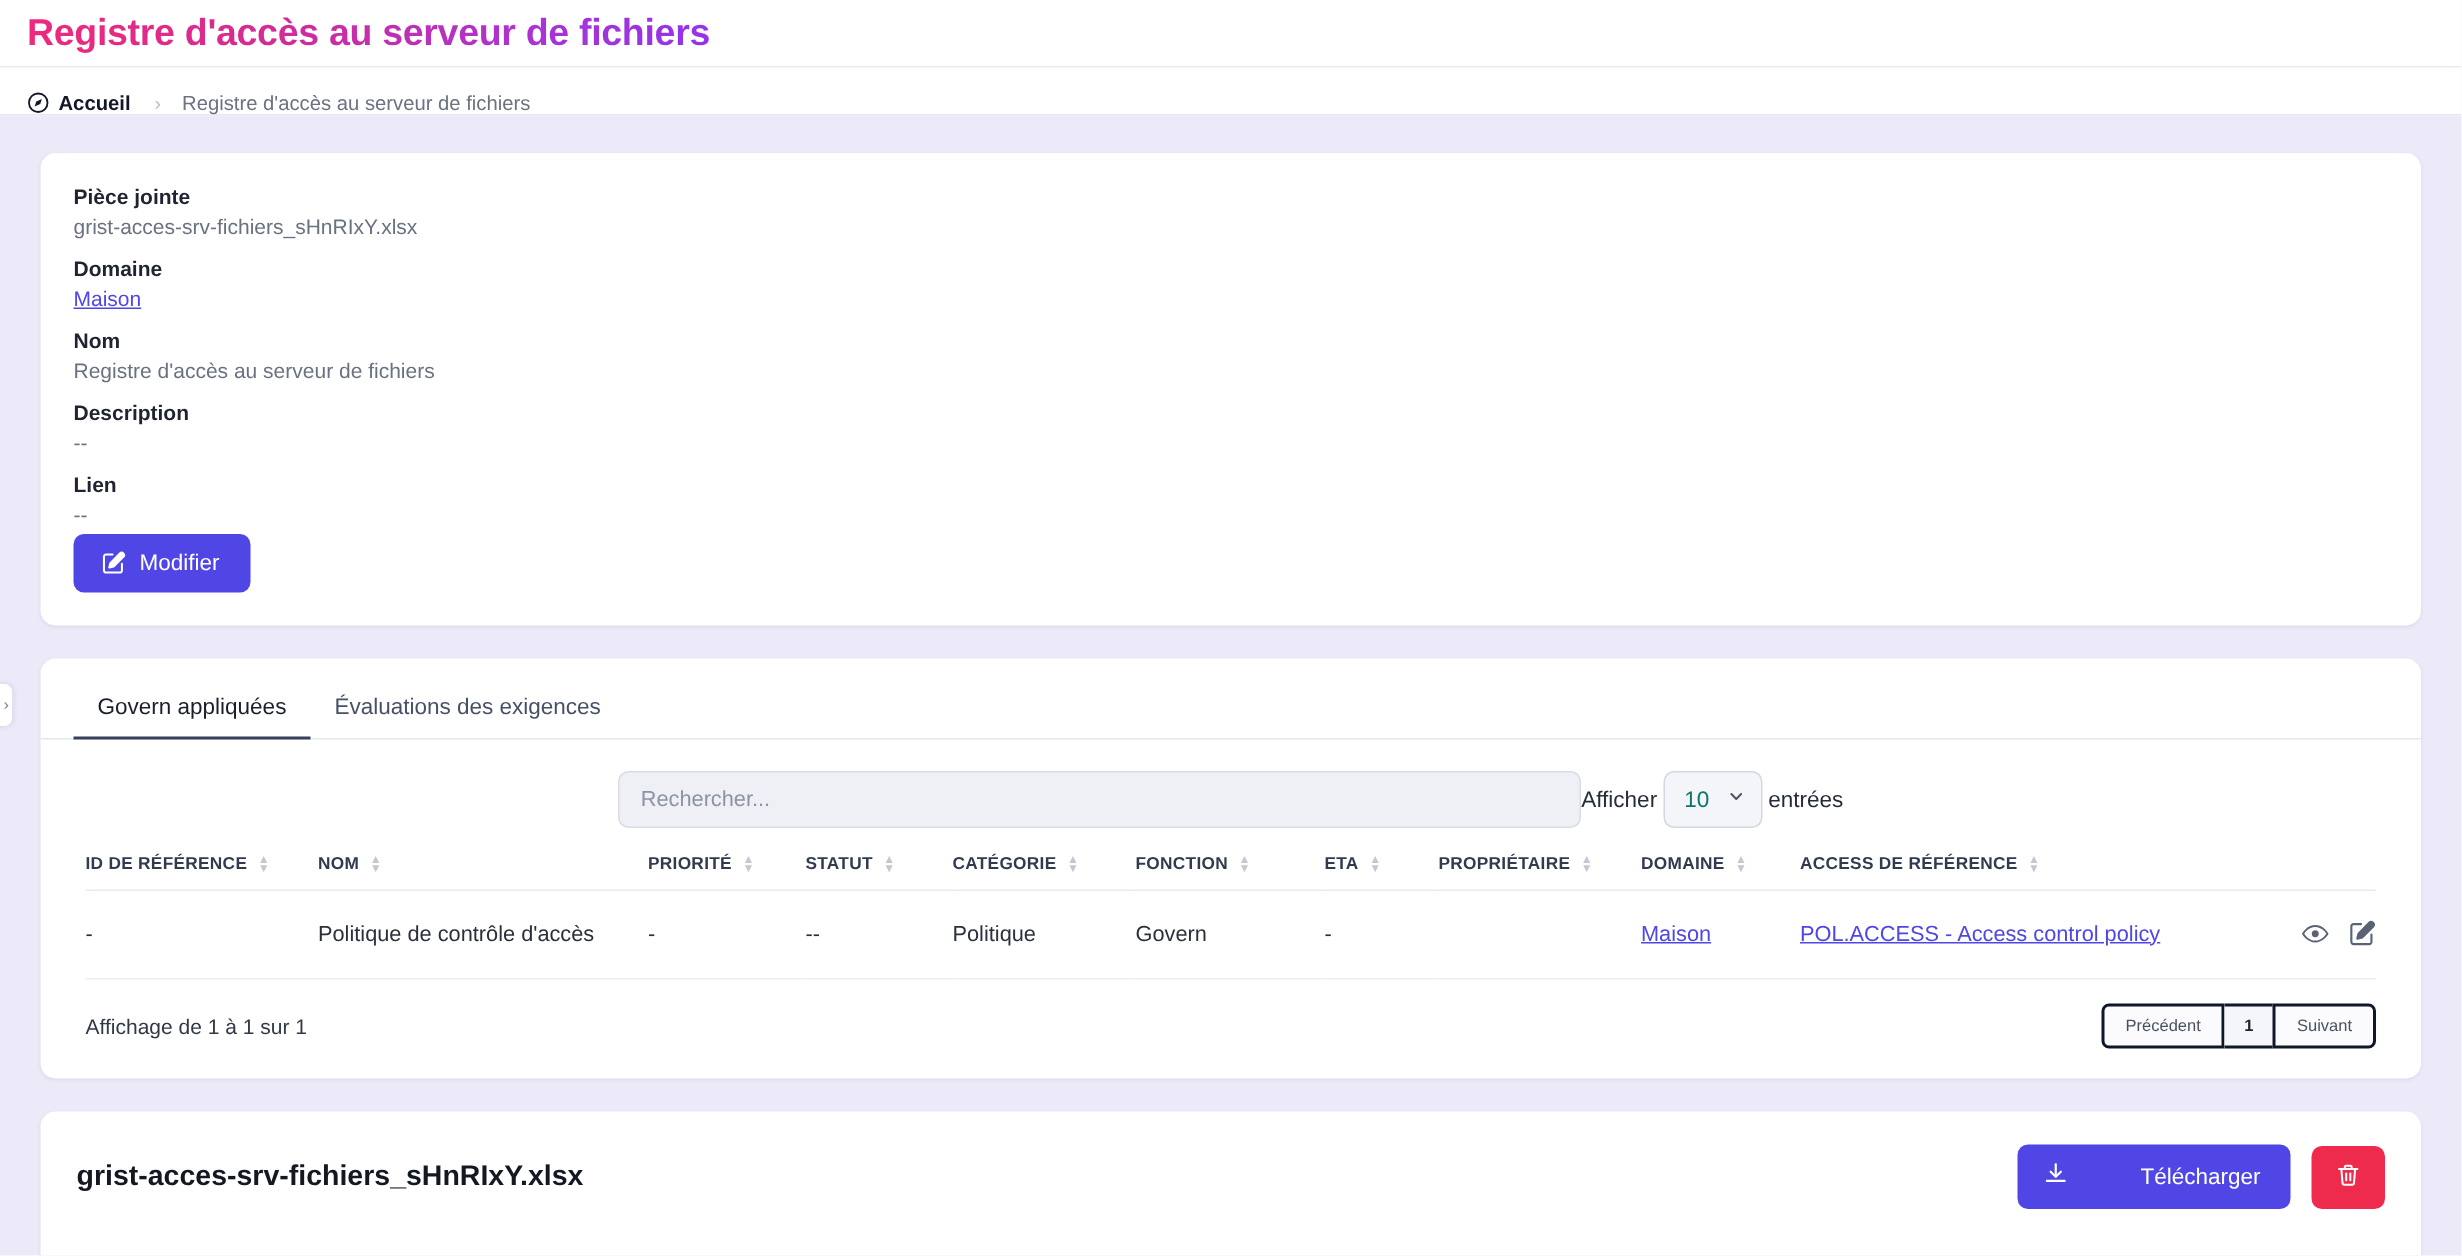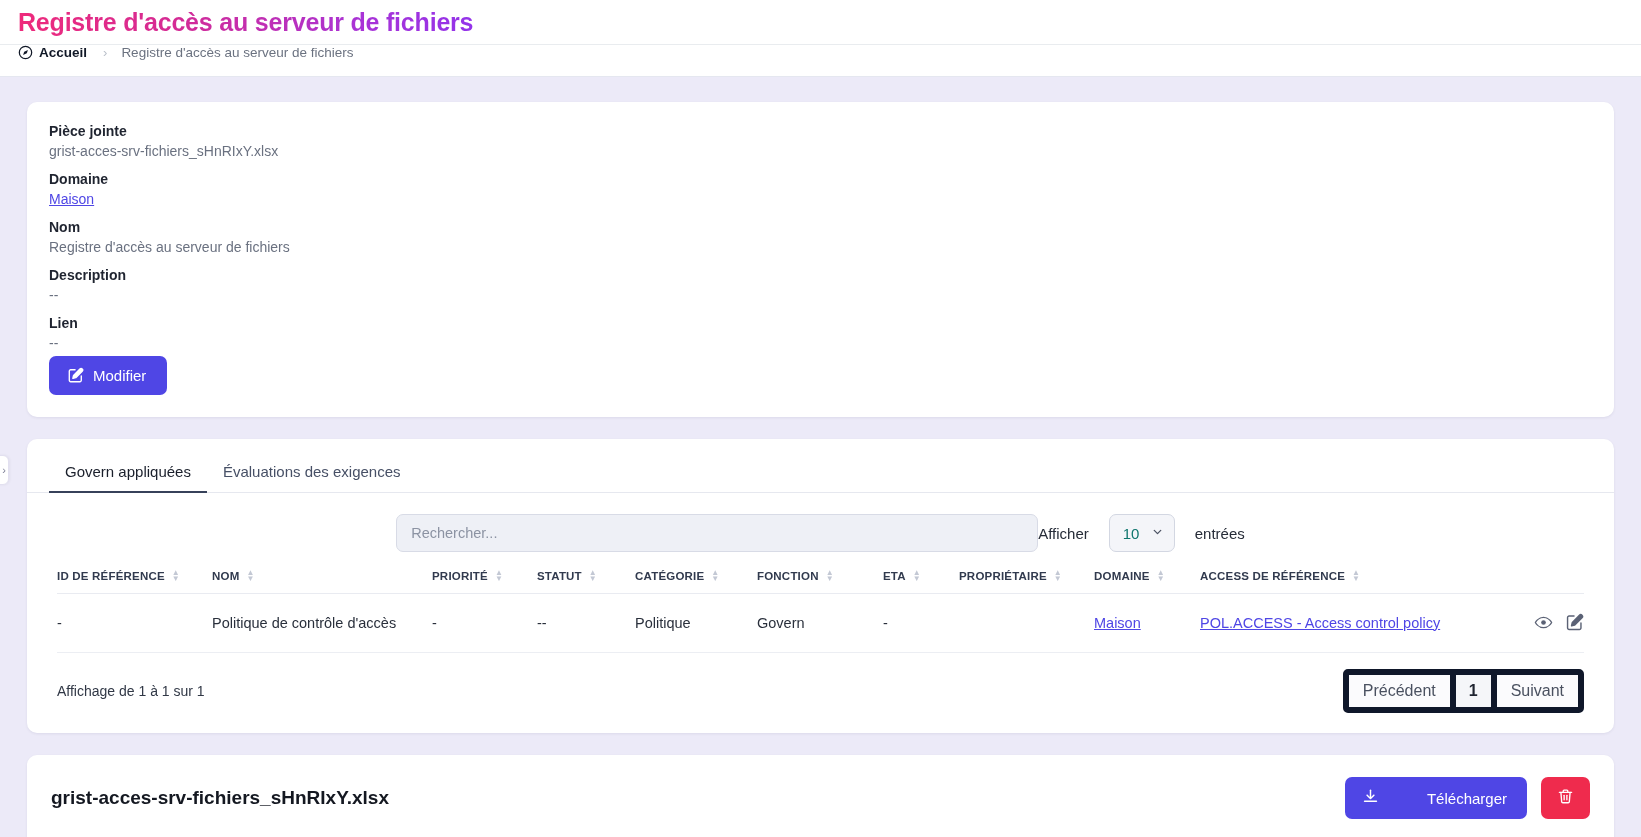--- a/index.html
+++ b/index.html
@@ -31,21 +31,21 @@
     -webkit-text-fill-color: transparent;
     white-space: nowrap;
   }
 
   
   .breadcrumb-bar {
     height: 33px;
     border-top: 1px solid #e9ecef;
     border-bottom: 1px solid #e5e7f0;
     display: flex;
-    align-items: flex-start;
+    align-items: flex-end;
     padding: 0 18px;
     background: #ffffff;
     font-size: 13.5px;
   }
   .crumb-home {
     display: flex; align-items: center; gap: 6px;
     color: #111827; font-weight: bold; text-decoration: none;
   }
   .crumb-home svg { display:block; }
   .crumb-sep { color: #b9bfc9; margin: 0 14px 0 16px; font-size: 13px; }
@@ -149,21 +149,21 @@
     border-radius: 7px;
     background: #eef0f6;
     padding: 0 14px;
     font-size: 14.5px;
     color: #333;
     font-family: "Liberation Sans", sans-serif;
     outline: none;
   }
   .search-input::placeholder { color: #8c93a3; }
   .entries {
-    display: flex; align-items: center; gap: 20px;
+    display: flex; align-items: center; gap: 4px;
     font-size: 15px; color: #262c38;
   }
   .entries-select {
     appearance: none;
     -webkit-appearance: none;
     border: 1px solid #d3d7e2;
     border-radius: 7px;
     background: #f4f5f9;
     height: 38px;
     padding: 0 34px 0 13px;
@@ -211,23 +211,23 @@
   .row-actions { display: flex; align-items: center; gap: 12px; justify-content: flex-end; color: #5b6275; }
   .row-actions span { cursor: pointer; display:flex; }
 
   .table-footer {
     display: flex; align-items: center; justify-content: space-between;
     padding: 16px 30px 20px 30px;
   }
   .footer-info { font-size: 14px; color: #313846; }
   .pager { display: flex; }
   .pg {
-    border: 6px solid #0f172a;
+    border: 2px solid #0f172a;
     background: #fbfbfd;
-    font-size: 16px;
+    font-size: 11px;
     color: #4a5160;
     padding: 7px 14px;
     cursor: pointer;
   }
   .pg:first-child { border-radius: 5px 0 0 5px; }
   .pg:last-child { border-radius: 0 5px 5px 0; }
   .pg.num { border-left: none; border-right: none; color:#1f2430; font-weight:bold; padding: 7px 13px; background:#f5f6f9;}
 
   
   .preview-card { padding: 22px 24px 24px 24px; }

